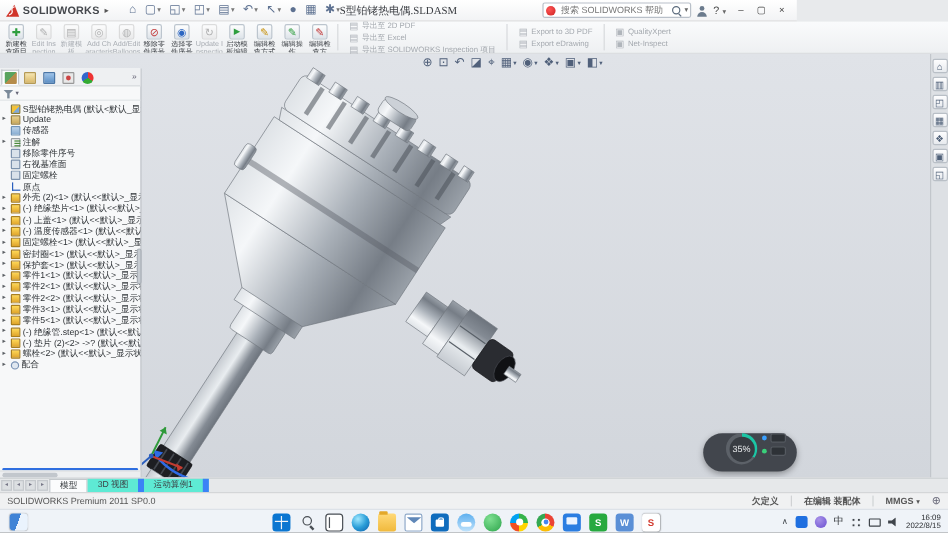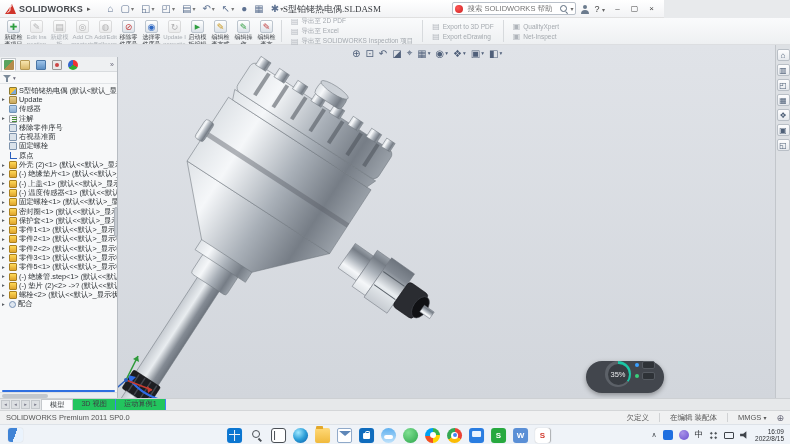--- a/index.html
+++ b/index.html
@@ -121,28 +121,28 @@
   .splitter{position:absolute;right:-1px;top:150px;width:4px;height:30px;background:#c6cbd1;border:1px solid #aab0b7;border-radius:2px;z-index:6;}
 
   
   .taskpane{position:absolute;right:0;top:45px;width:15px;height:353px;background:#dde0e4;border-left:1px solid #c2c6cb;z-index:5;display:flex;flex-direction:column;align-items:center;padding-top:4px;gap:3px;}
   .tp-ico{width:13px;height:12px;background:linear-gradient(#fdfdfe,#e7eaee);border:1px solid #b9bfc6;border-radius:2px;font-size:8px;line-height:11px;text-align:center;color:#4f6078;}
 
   
   .doctabs{position:absolute;left:0;top:398px;width:790px;height:12px;background:#e6e8ea;border-top:1px solid #cdd0d3;display:flex;align-items:flex-end;z-index:7;}
   .dnav{display:flex;align-items:center;height:100%;padding:0 1px;gap:1px;}
   .dnav-btn{width:9px;height:9px;background:#dcdfe2;border:1px solid #c4c8cc;font-size:5px;color:#778;line-height:7px;text-align:center;}
-  .dtab{padding:0 8px;font-size:7.2px;height:11px;line-height:10px;color:#3c4044;border-right:1px solid #3b82f6;background:#22c55e;}
+  .dtab{padding:0 8px;font-size:7.2px;height:11px;line-height:10px;color:#3c4044;border-right:5px solid #3b82f6;background:#5eead4;}
   .dtab.active{background:#fbfcfd;border:1px solid #c4c8cc;border-bottom:none;}
 
   
   .statusbar{position:absolute;left:0;top:410px;width:790px;height:14px;background:#f0f1f2;border-top:1px solid #d4d6d8;display:flex;align-items:center;padding:0 6px;z-index:7;}
   .sb-left{font-size:7.5px;color:#555;}
   .sb-right{margin-left:auto;display:flex;align-items:center;gap:8px;font-size:7.5px;color:#555;}
-  .sb-item{padding:0 2px;}
+  .sb-item{padding:0 2px;font-weight:bold;}
   .sb-sep{width:1px;height:9px;background:#d0d2d4;}
   .sb-globe{font-size:9px;color:#667;}
 
   
   .taskbar{position:absolute;left:0;top:424px;width:790px;height:20px;background:#eff3f8;border-top:1px solid #dde2e8;z-index:8;}
   .tb-widgets{position:absolute;left:8px;top:3px;width:15px;height:14px;border-radius:3px;background:linear-gradient(110deg,#3f83d6 48%,#eaf3fd 48%);box-shadow:0 0 1px rgba(0,0,0,.25);}
   .tb-center{position:absolute;left:50%;top:0;height:20px;transform:translateX(-52%);display:flex;align-items:center;gap:7px;}
   .app{width:15px;height:15px;border-radius:3px;position:relative;display:flex;align-items:center;justify-content:center;font-size:8px;font-weight:bold;color:#fff;flex:none;}
   .app.active{background:#ffffff;box-shadow:0 0 1px rgba(0,0,0,.3);}
   .app.active::after{content:"";position:absolute;left:3px;bottom:-3px;width:9px;height:2px;border-radius:1px;background:#5a87c9;}

